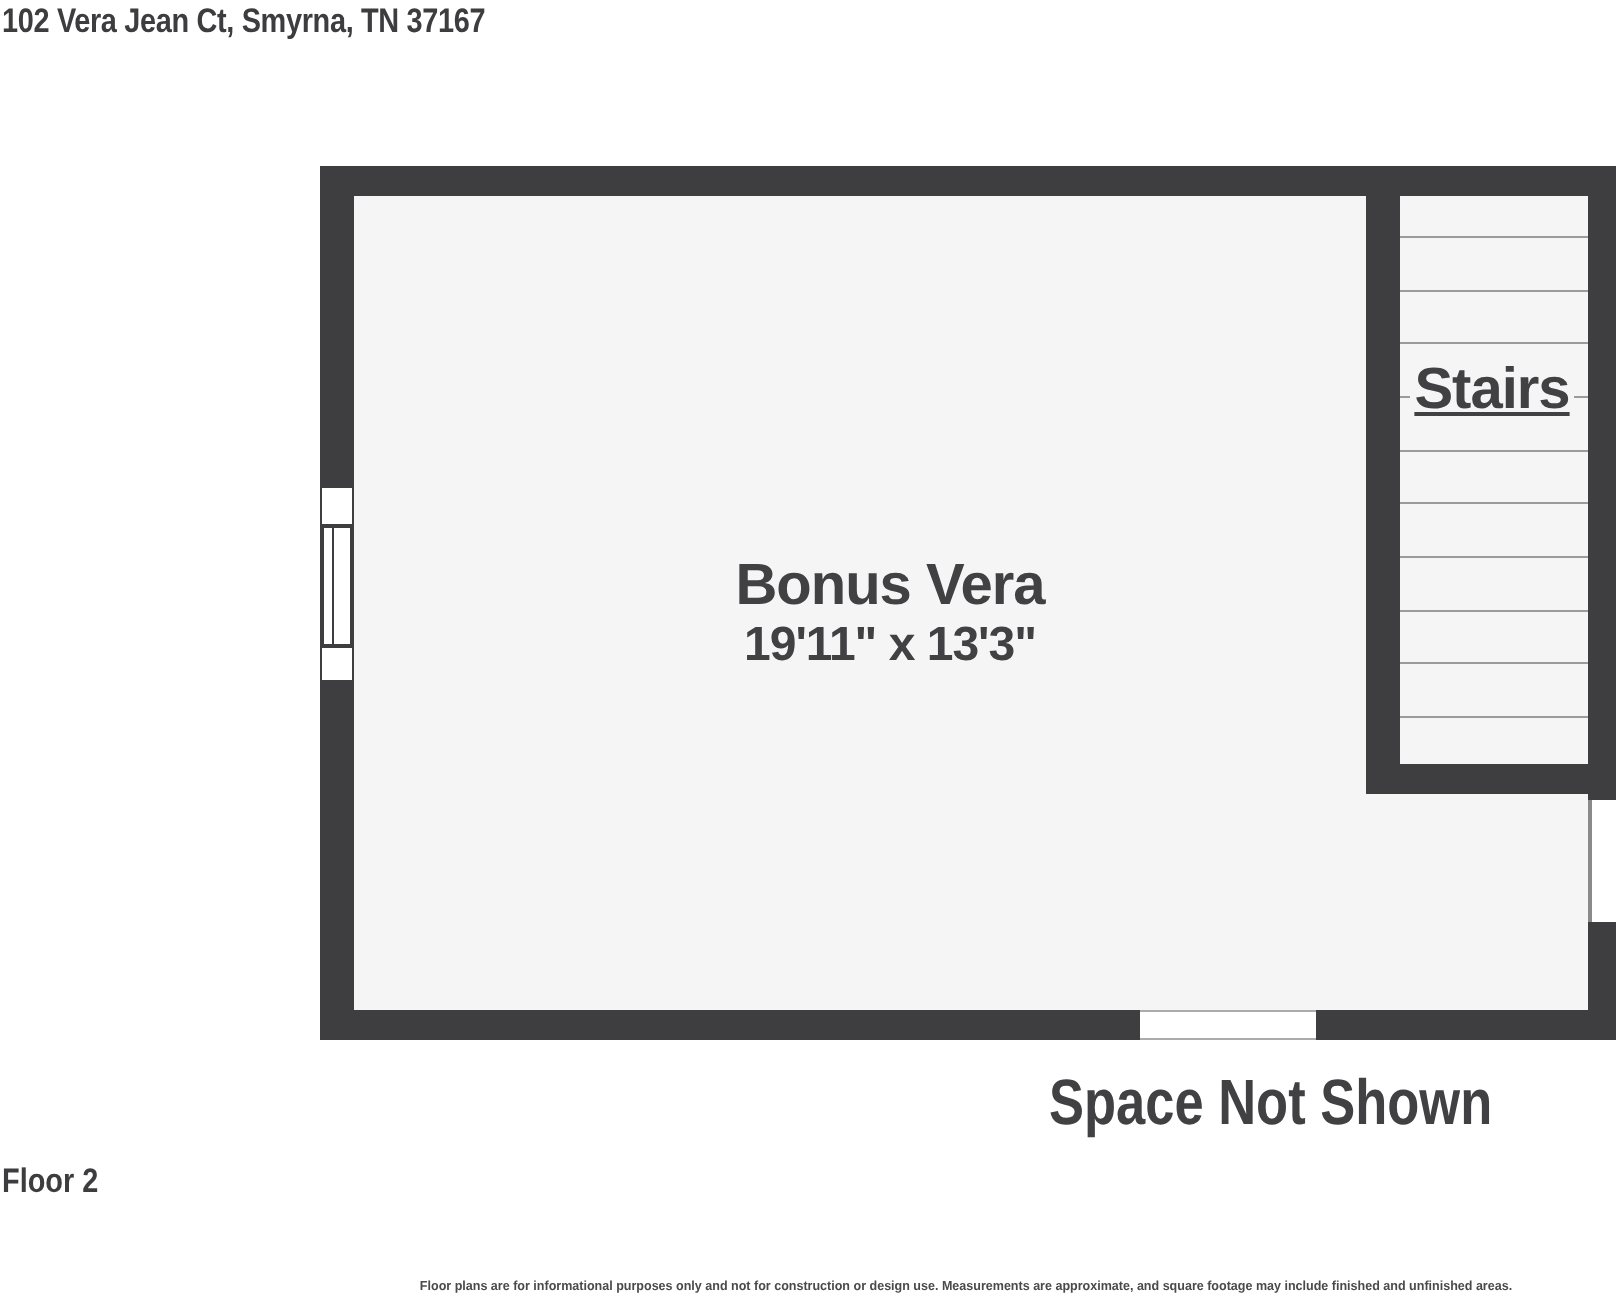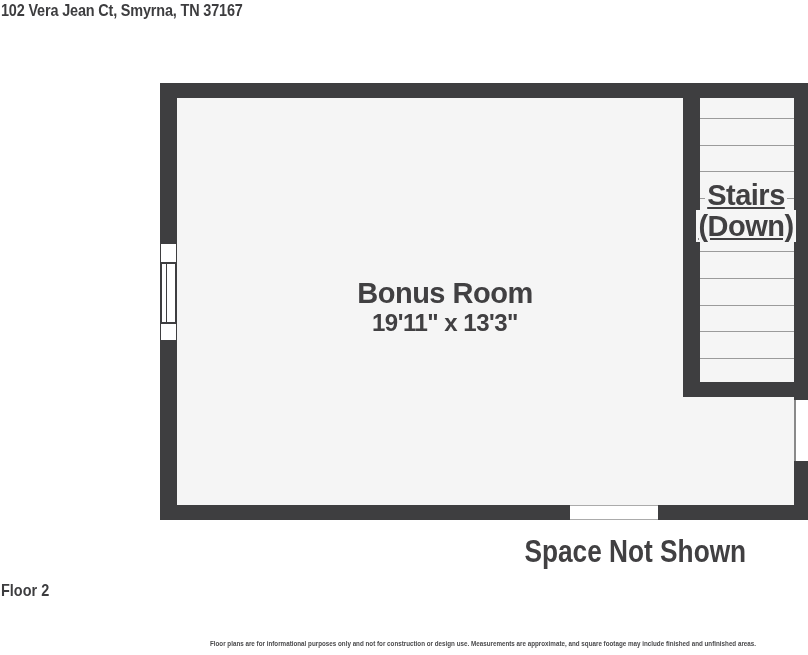--- a/index.html
+++ b/index.html
@@ -97,27 +97,26 @@
       <div class="window-glass">
         <div class="window-mullion"></div>
       </div>
     </div>
 
     <div class="right-wall-opening"></div>
     <div class="doorway-opening"></div>
   </div>
 
   <div class="bonus-label">
-    <div class="room-name">Bonus Room</div>
+    <div class="room-name">Bonus Vera</div>
     <div class="room-dims">19'11" x 13'3"</div>
   </div>
 
   <div class="stairs-label">
     <div class="line"><span>Stairs</span></div>
-    <div class="line"><span>(Down)</span></div>
   </div>
 
   <div class="space-label">Space Not Shown</div>
 
   <div class="floor-label">Floor 2</div>
 
   <div class="disclaimer">Floor plans are for informational purposes only and not for construction or design use. Measurements are approximate, and square footage may include finished and unfinished areas.</div>
 
 </div>
 

